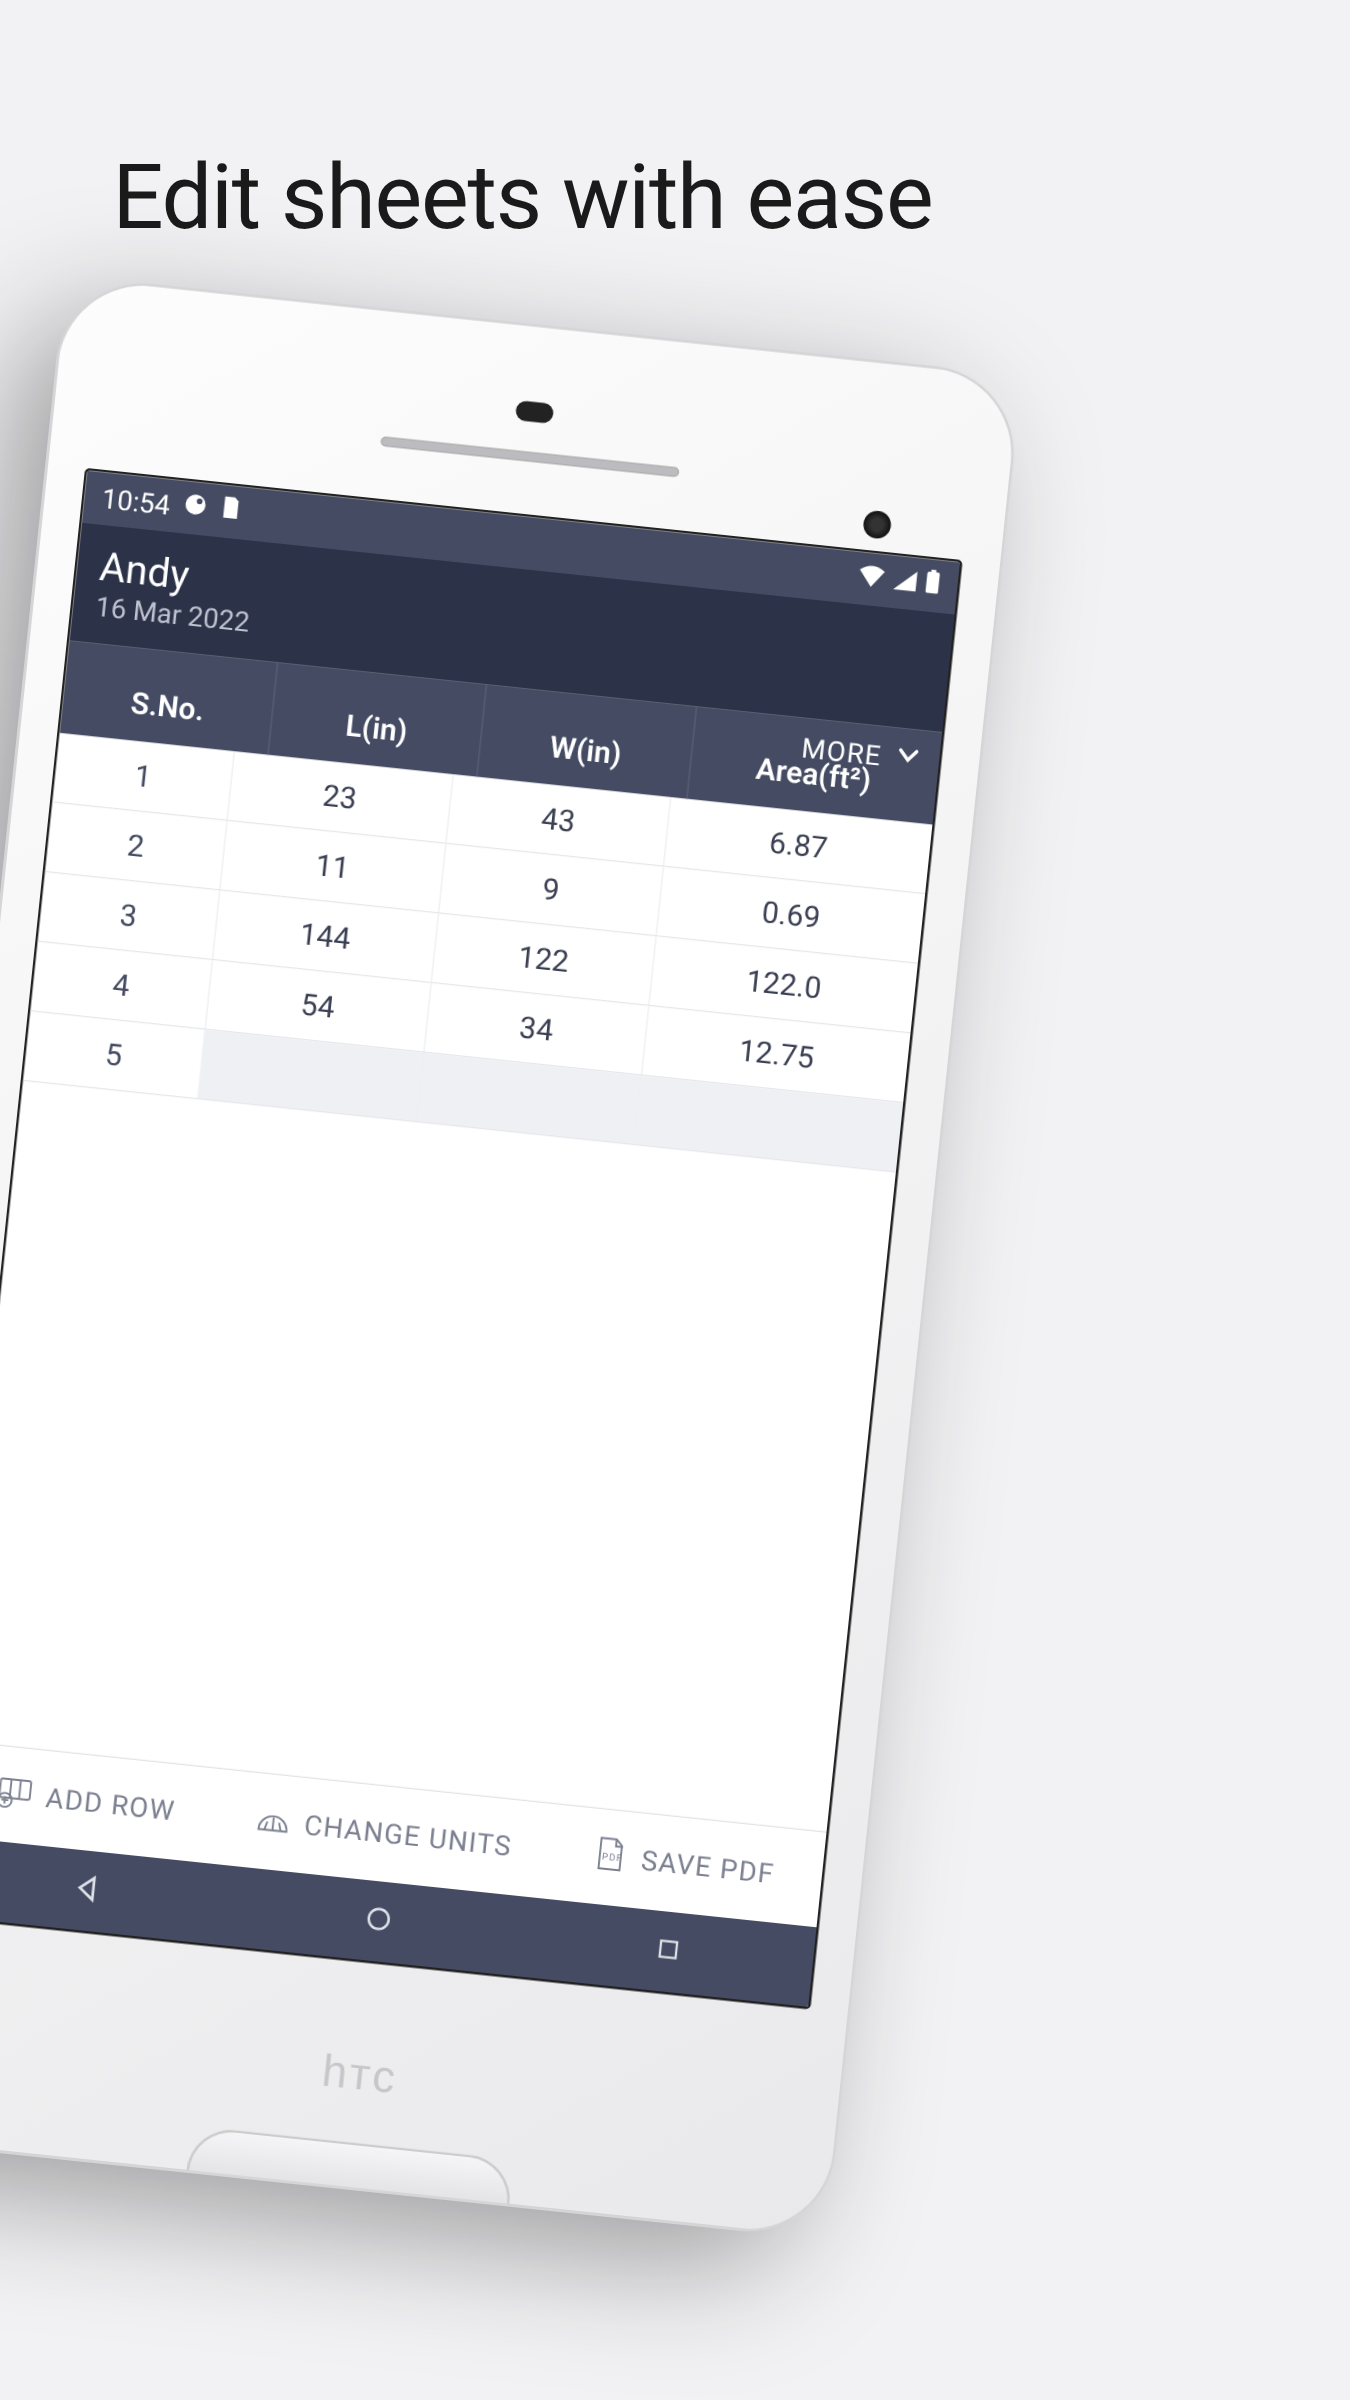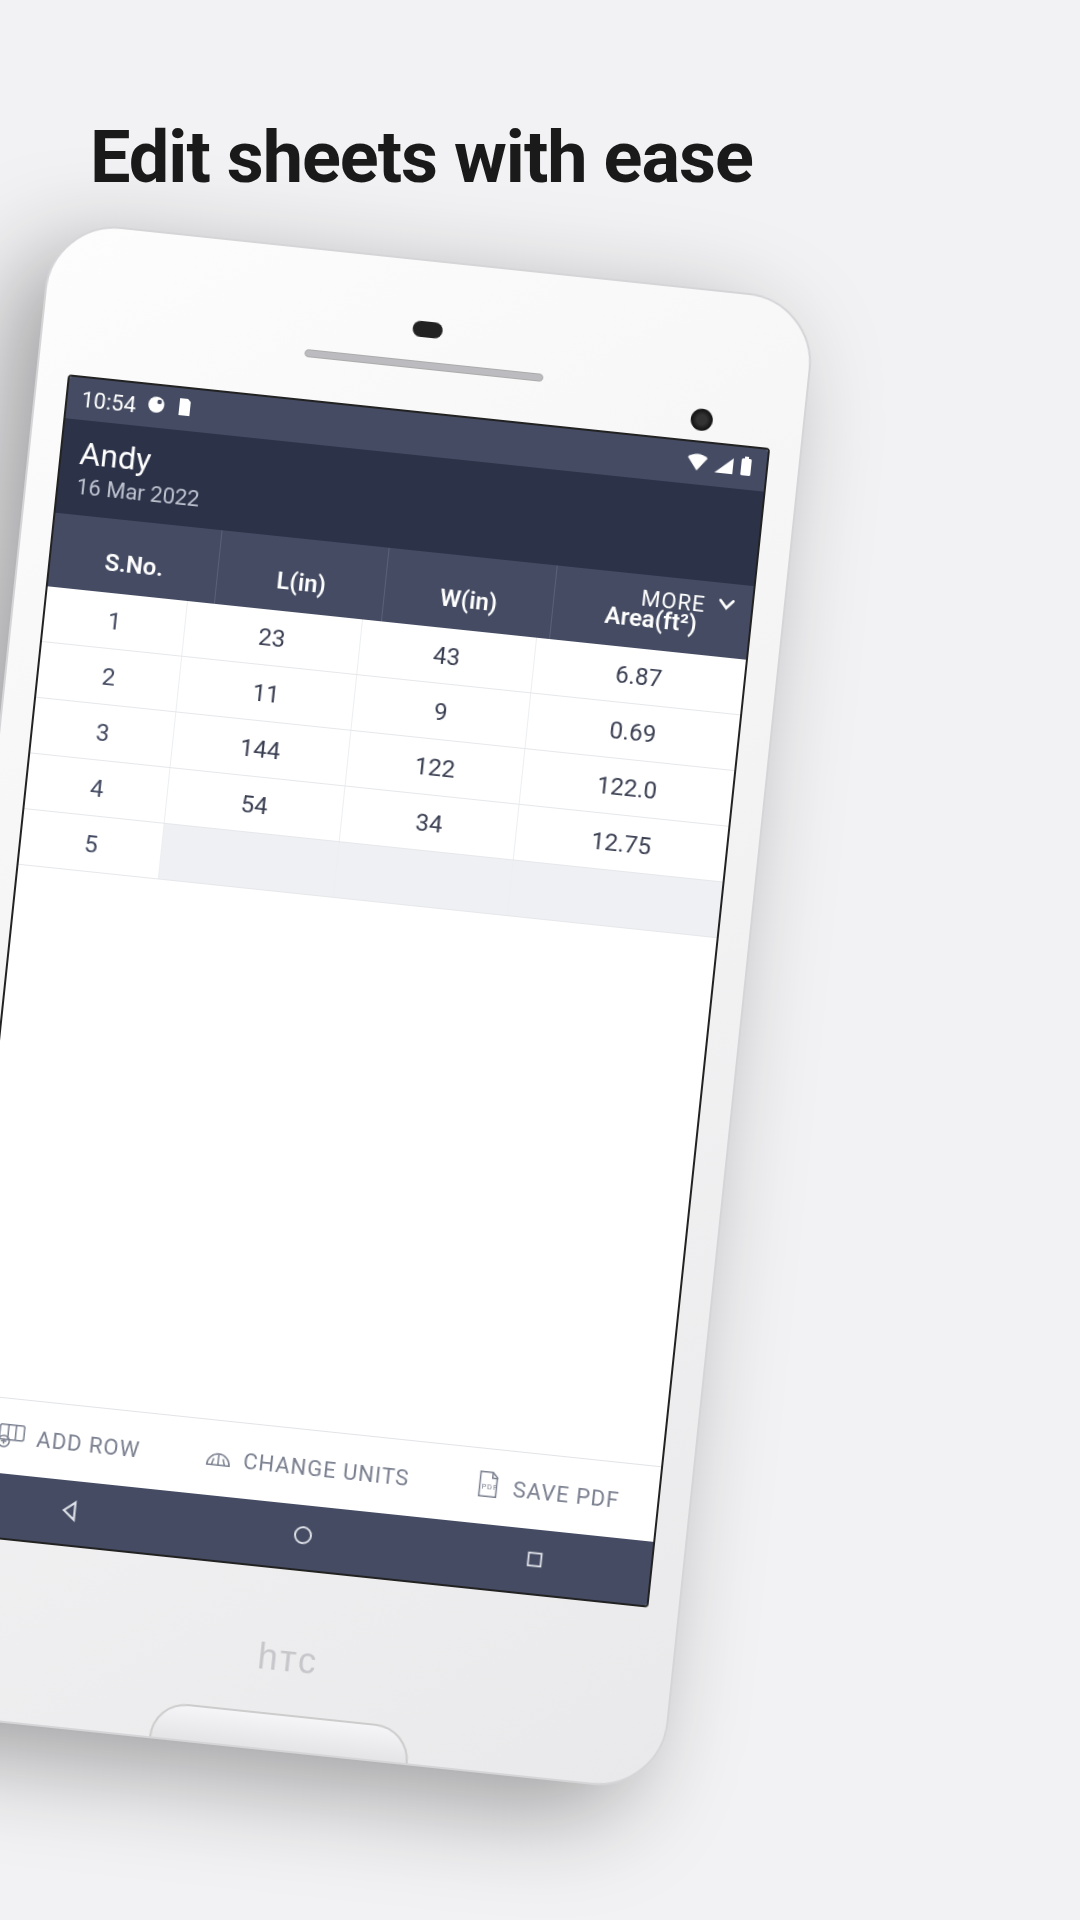--- a/index.html
+++ b/index.html
@@ -9,21 +9,21 @@
     background: #f2f2f4;
     font-family: -apple-system, BlinkMacSystemFont, "Segoe UI", Roboto, sans-serif;
     position: relative;
     overflow: hidden;
   }
   .promo-title {
     position: absolute;
     top: 115px;
     left: 90px;
     font-size: 72px;
-    font-weight: 700;
+    font-weight: 400;
     color: #1a1a1a;
     letter-spacing: -1px;
   }
 
   .phone-wrap {
     position: absolute;
     top: 260px;
     left: 50px;
     width: 770px;
     height: 1500px;

